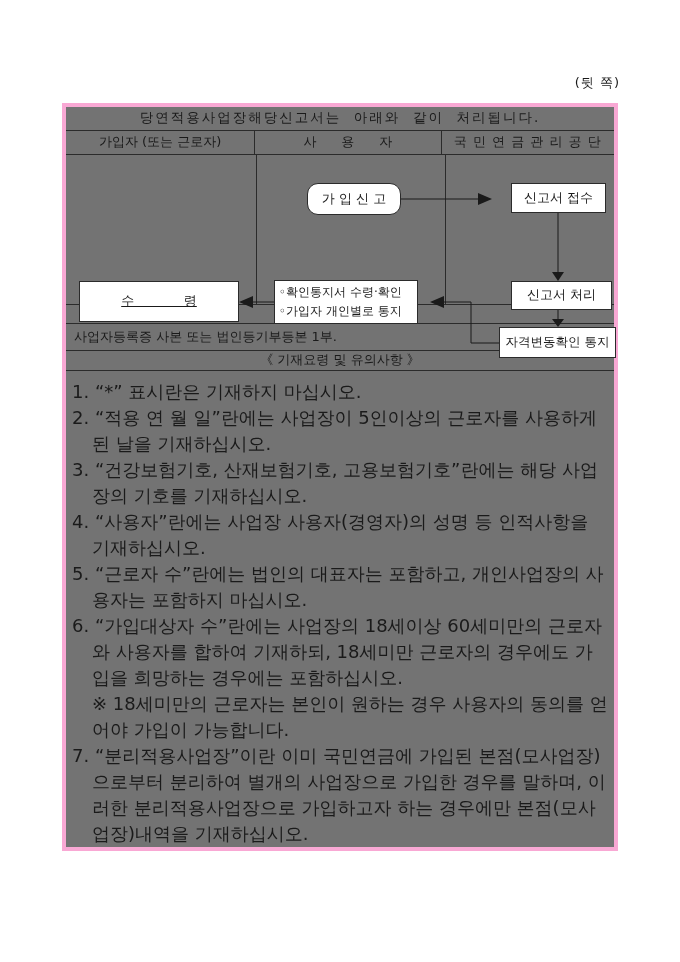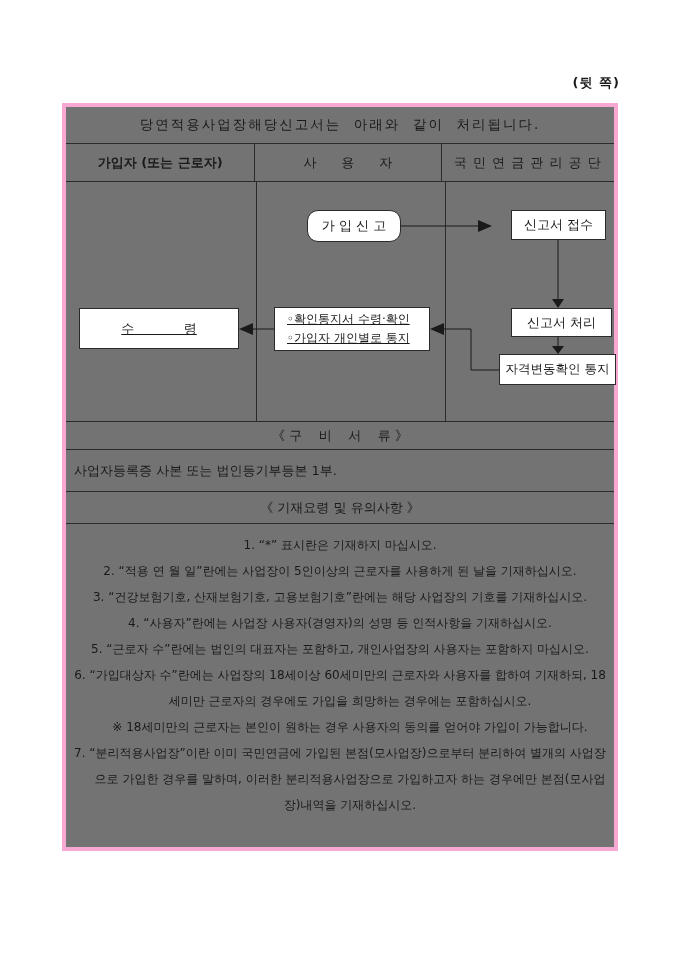--- a/index.html
+++ b/index.html
@@ -7,21 +7,21 @@
   .page {
     position:relative;
     width:680px; height:962px;
     background:#ffffff;
     font-family:"DejaVu Sans", sans-serif;
     color:#1a1a1a;
     overflow:hidden;
   }
   .back-label {
     position:absolute; top:74px; right:60px;
-    font-size:13px; letter-spacing:1px; white-space:pre;font-weight:bold;
+    font-size:13px; letter-spacing:1px; white-space:pre;
   }
   .form-box {
     position:absolute; left:62px; top:103px;
     width:556px; height:748px;
     border:4px solid #f9a8d4;
     display:flex; flex-direction:column;
     background:#737373;
   }
   .row-title {
     height:37px; border-bottom:1px solid #2b2b2b;
@@ -29,60 +29,60 @@
     font-size:13.5px; letter-spacing:2px; white-space:pre;
   }
   .row-cols {
     height:38px; border-bottom:1px solid #2b2b2b;
     display:flex;
   }
   .hcol {
     display:flex; align-items:center; justify-content:center;
     font-size:13px; white-space:pre;
   }
-  .hcol.c1 { width:191px;font-weight:bold; }
+  .hcol.c1 { width:191px; }
   .hcol.c2 { width:189px; border-left:1px solid #2b2b2b; }
   .hcol.c3 { width:176px; border-left:1px solid #2b2b2b; letter-spacing:1px; }
   .row-flow {
     position:relative; height:240px; border-bottom:1px solid #2b2b2b;
   }
   .vline { position:absolute; top:0; bottom:0; width:1px; background:#2b2b2b; }
   .vline.v1 { left:190px; }
   .vline.v2 { left:379px; }
   .fc-svg { position:absolute; left:0; top:0; width:556px; height:240px; }
   .node {
     position:absolute; border:1px solid #2b2b2b; background:#fff;
     display:flex; align-items:center; justify-content:center;
     font-size:13px; white-space:pre; text-align:center;
   }
   .node.gaip     { left:241px; top:28px;  width:94px;  height:32px;border-radius:11px; }
   .node.jeopsu   { left:445px; top:28px;  width:95px;  height:30px; }
   .node.churi    { left:445px; top:126px; width:101px;  height:29px; }
   .node.jagyeok  { left:433px; top:172px; width:117px; height:31px; font-size:12.5px; }
   .node.suryeong { left:13px;  top:126px; width:160px; height:41px;text-decoration:underline; }
   .node.notice   {
-    left:208px; top:125px; width:156px; height:44px;
+    left:208px; top:125px; width:144px; height:44px;
     flex-direction:column; align-items:flex-start; justify-content:center;
-    font-size:12px; line-height:19px; padding-left:12px;text-decoration:underline;
+    font-size:12px; line-height:19px; padding-left:4px;
   }
   .row-sechead {
     border-bottom:1px solid #2b2b2b;
     display:flex; align-items:center; justify-content:center;
     font-size:13px; white-space:pre;
   }
   .row-sechead.docs-head  { height:28px; }
   .row-sechead.instr-head { height:32px; }
   .row-docs {
     height:42px; border-bottom:1px solid #2b2b2b;
     display:flex; align-items:center;
     padding-left:8px; font-size:13px;
   }
   .row-notes {
     flex:1; padding:8px 6px 0 6px;
-    font-size:12px; line-height:26px;text-align:center;
+    font-size:18px; line-height:26px;
   }
   .note {
     padding-left:20px; text-indent:-20px;
     word-break:break-all;
   }
   .note.sub { padding-left:20px; text-indent:0; }
 </style>
 </head>
 <body>
 

